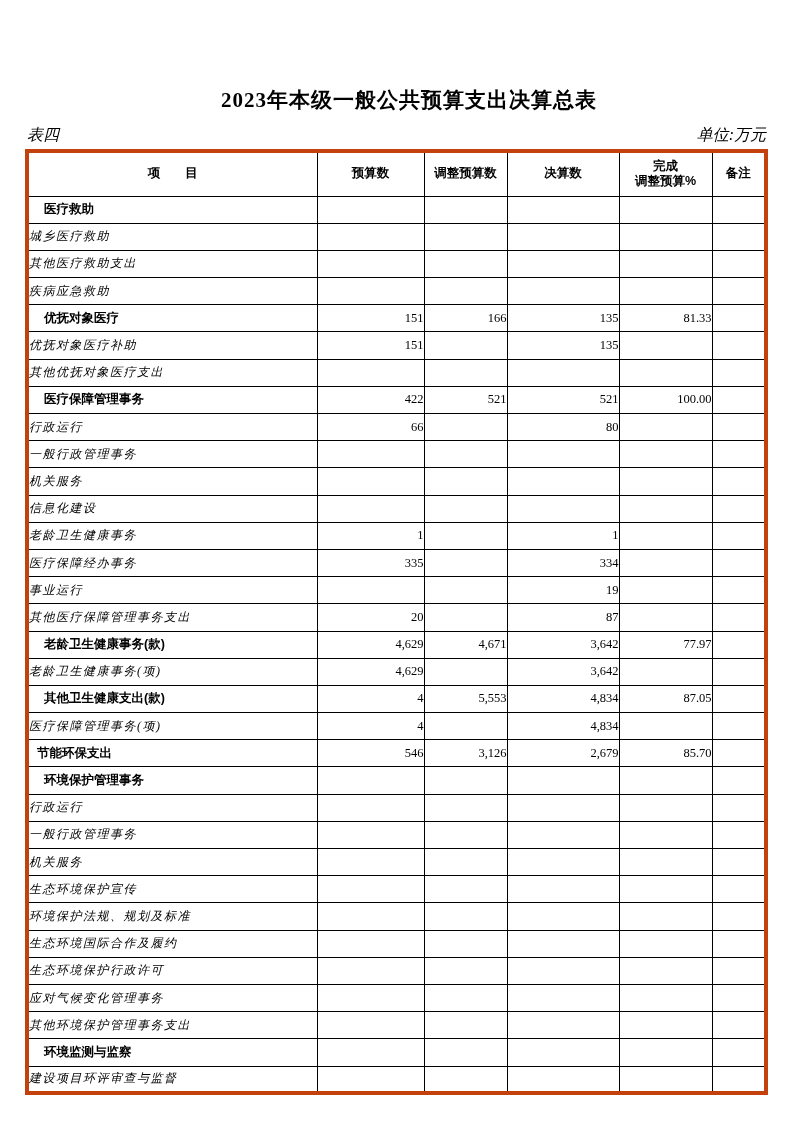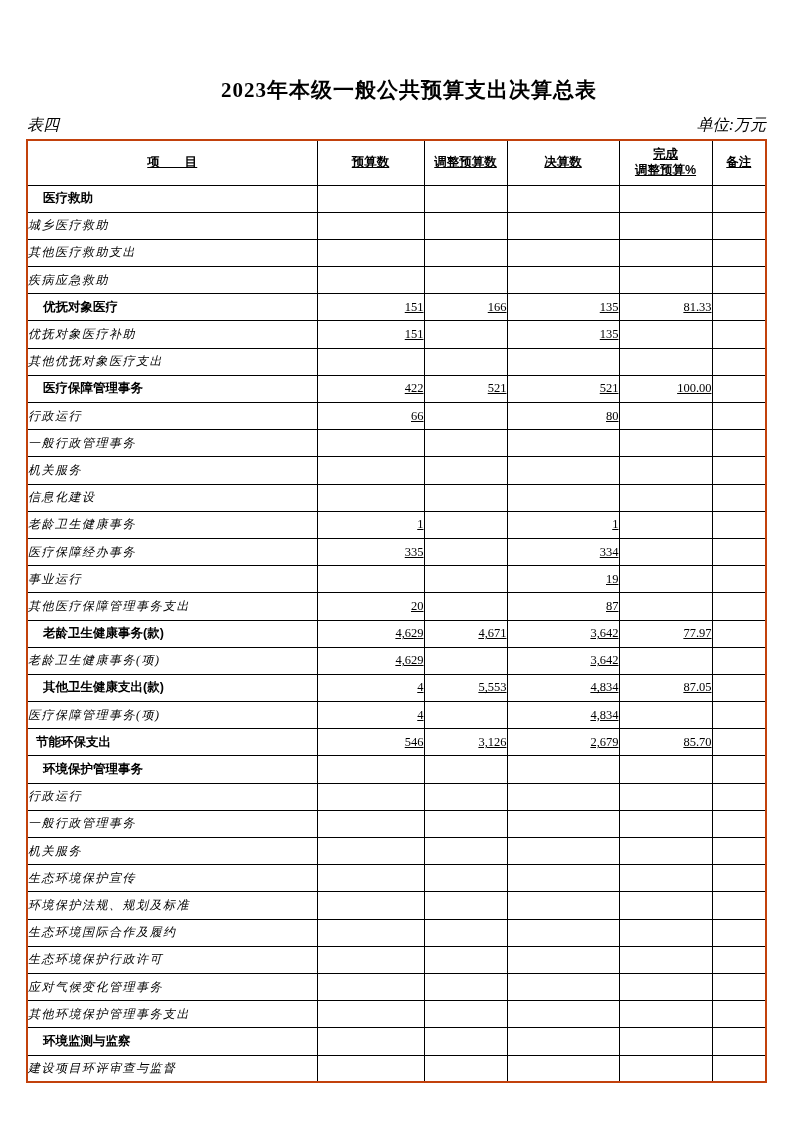--- a/index.html
+++ b/index.html
@@ -9,21 +9,21 @@
     background: #ffffff;
     font-family: "Liberation Serif", serif;
     color: #000;
   }
   .page {
     position: relative;
     width: 793px; height: 1122px;
     overflow: hidden;
   }
   .title {
-    margin: 0;
+    margin: 10px;
     padding-top: 76px;
     text-align: center;
     font-size: 21px;
     font-weight: bold;
     font-family: "Liberation Serif", serif;
     letter-spacing: 1px;
     padding-left: 25px;
   }
   .meta {
     width: 739px;
@@ -33,22 +33,21 @@
     align-items: flex-end;
     font-size: 16px;
     font-style: italic;
     font-family: "Liberation Serif", serif;
   }
   table.budget {
     width: 739px;
     margin: 0 auto;
     border-collapse: collapse;
     table-layout: fixed;
-    border: 2px solid #c2410c;
-    text-decoration: underline;
+    border: 4px solid #c2410c;
   }
   table.budget th, table.budget td {
     border: 1px solid #000;
     padding: 0;
     overflow: hidden;
     white-space: nowrap;
   }
   table.budget thead th {
     height: 45px;
     font-family: "Liberation Sans", sans-serif;

